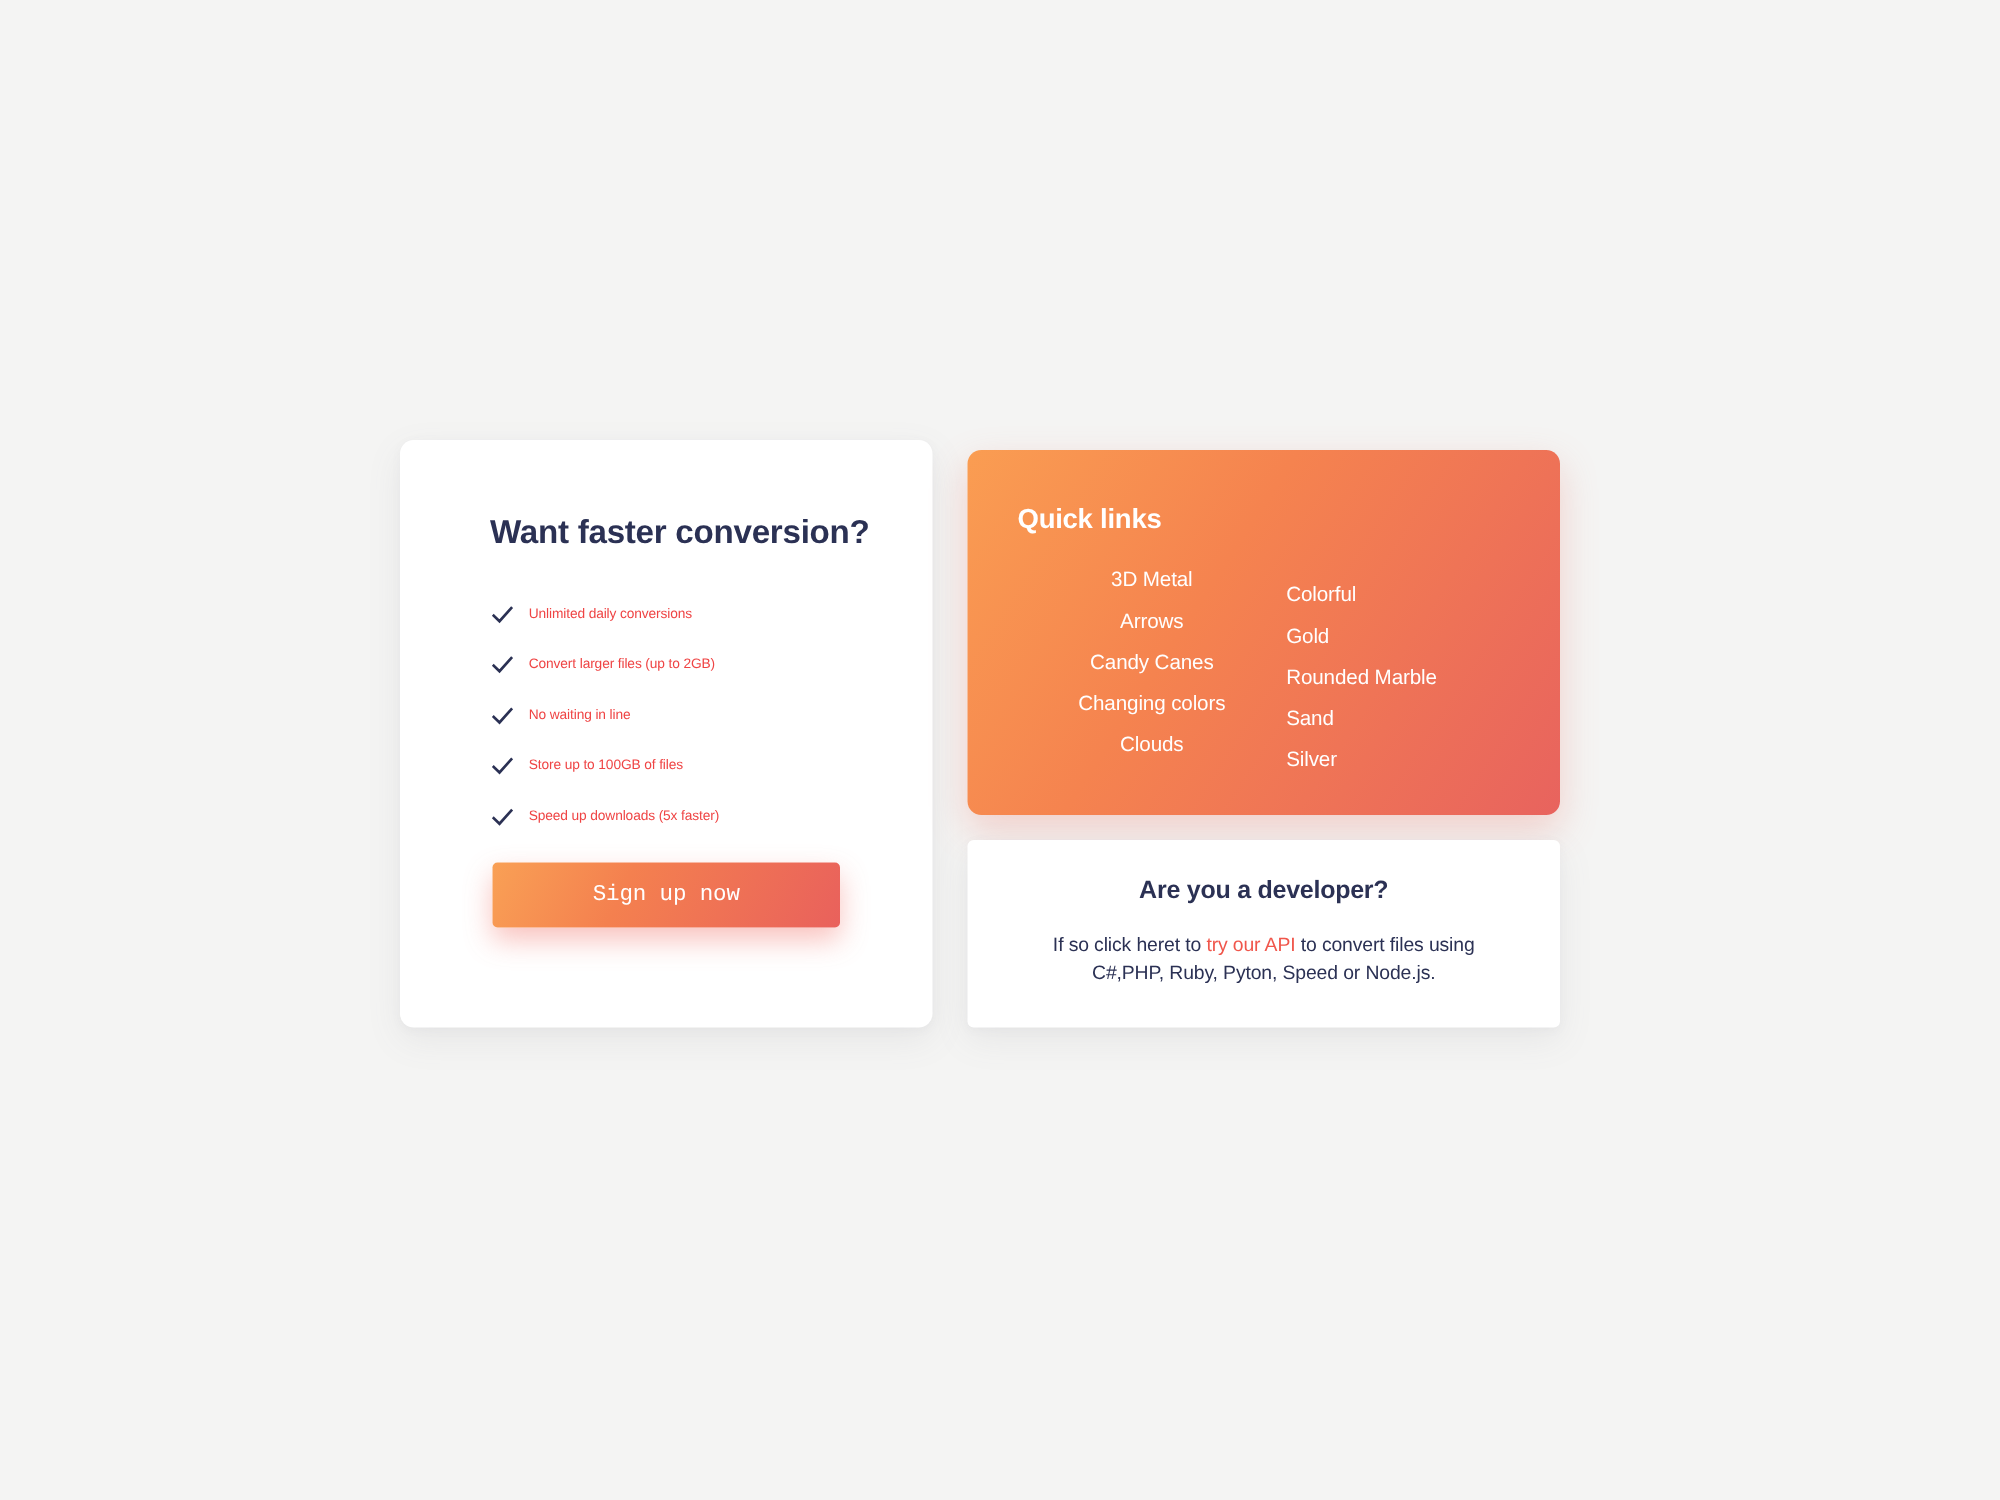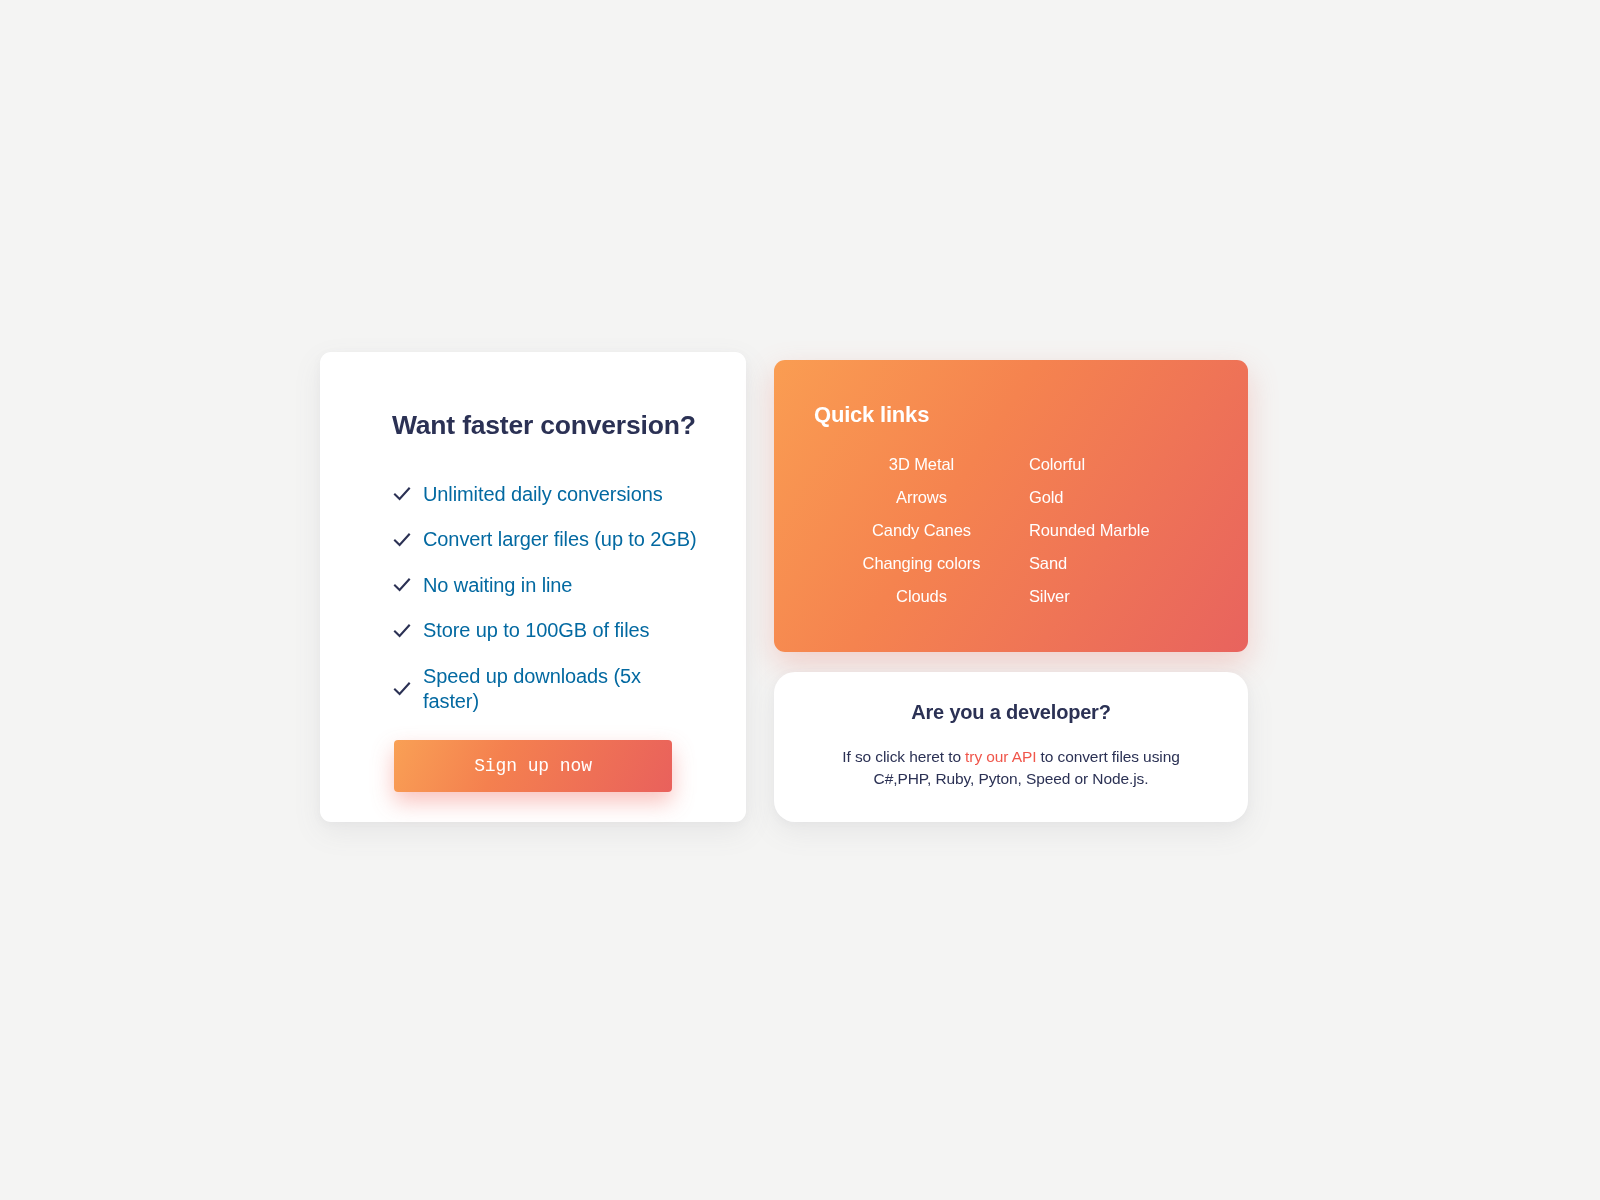--- a/index.html
+++ b/index.html
@@ -60,22 +60,22 @@
   .check-icon {
     flex: 0 0 auto;
     width: 20px;
     height: 20px;
     margin-right: 11px;
     display: block;
   }
   .check-icon svg { display: block; }
 
   .feature-text {
-    font-size: 20px;
-    color: #0369a1;
+    font-size: 11px;
+    color: #ef4444;
     line-height: 1.25;
     letter-spacing: -0.1px;
   }
 
   .signup-button {
     display: block;
     width: 278px;
     height: 52px;
     margin: 26px 0 0 2px;
     border: none;
@@ -113,42 +113,42 @@
 
   .links-columns {
     display: flex;
   }
 
   .links-column {
     display: flex;
     flex-direction: column;
   }
   .links-column.col-left  { width: 240px; align-items: center; }
-  .links-column.col-right { width: 200px; }
+  .links-column.col-right { width: 200px; margin-top: 12px; }
 
   .quick-link {
     font-size: 16.5px;
     color: #ffffff;
     text-decoration: none;
     line-height: 1;
     margin-bottom: 16.5px;
     letter-spacing: -0.1px;
     display: block;
     width: fit-content;
   }
 
   
   .developer-card {
     position: absolute;
     left: 774px;
     top: 672px;
     width: 474px;
     height: 150px;
     background: #ffffff;
-    border-radius: 21px;
+    border-radius: 5px;
     box-shadow: 0 10px 28px rgba(120, 120, 130, 0.10),
                 0 2px 8px rgba(120, 120, 130, 0.05);
     box-sizing: border-box;
     padding: 29px 44px 0 44px;
     text-align: center;
   }
 
   .developer-title {
     margin: 0;
     font-size: 20px;

